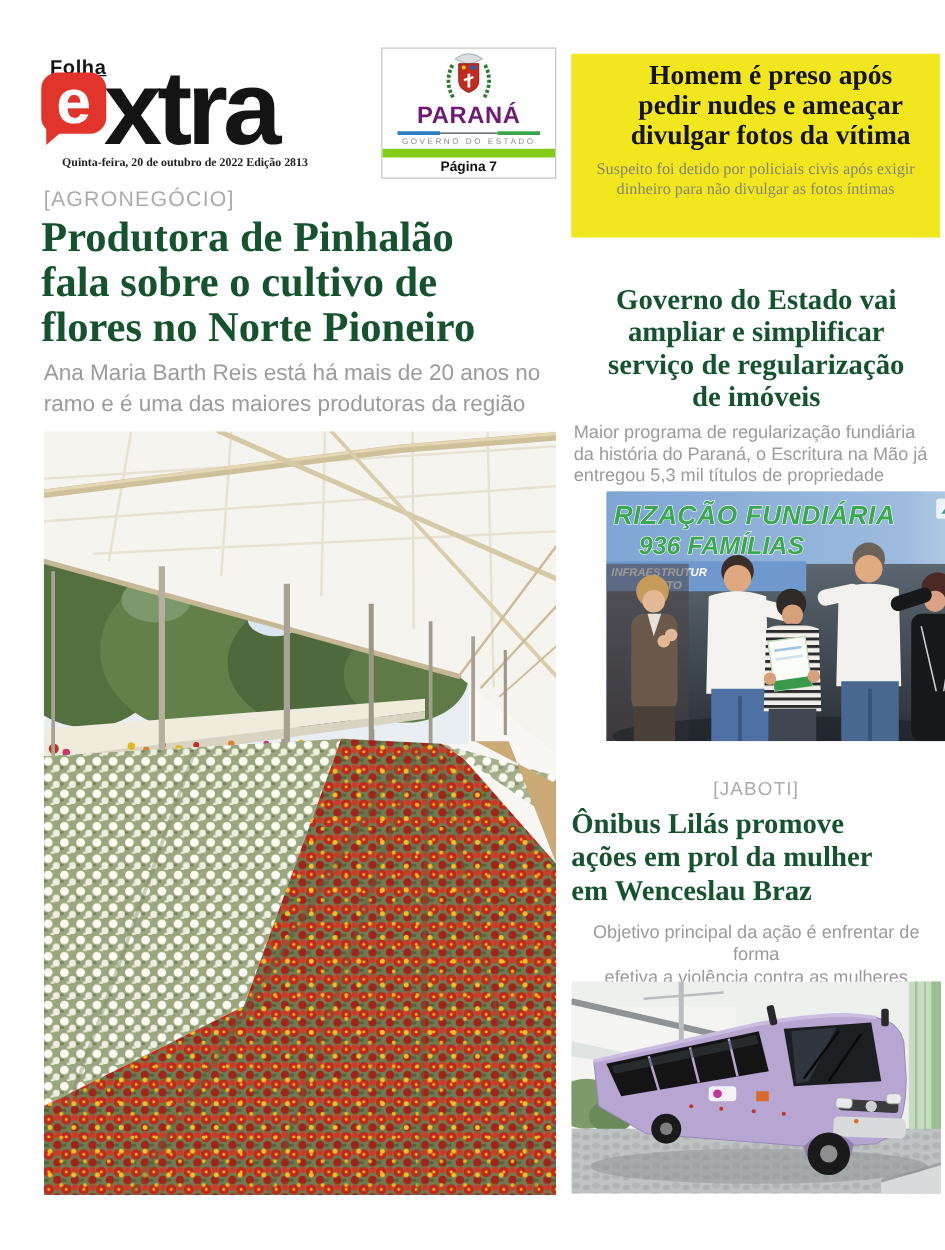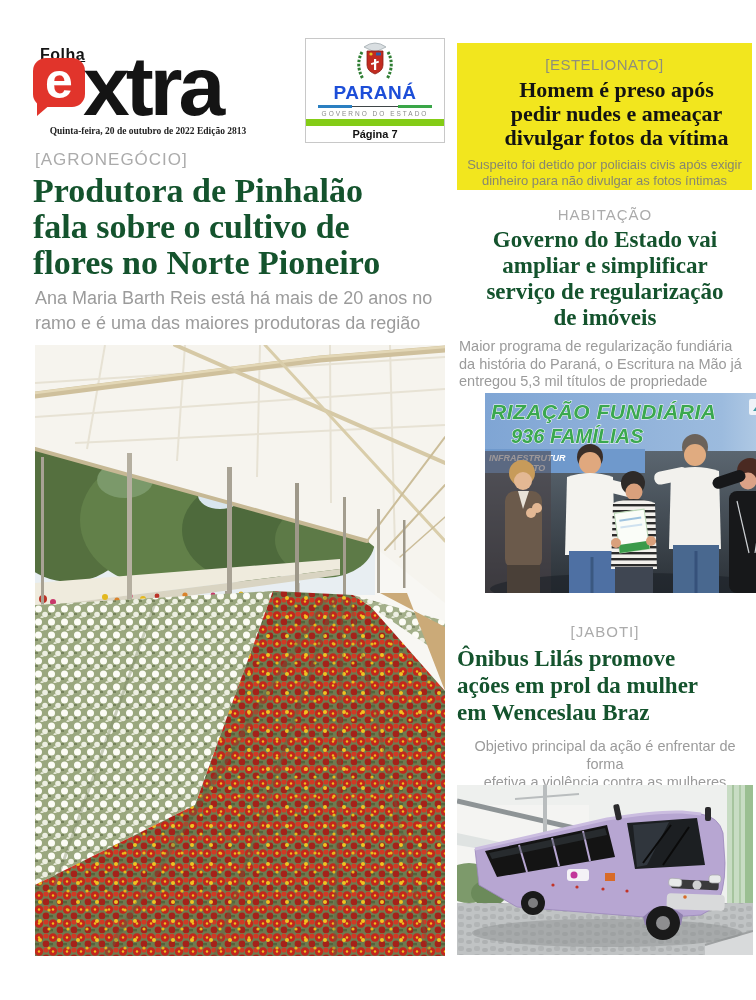--- a/index.html
+++ b/index.html
@@ -10,33 +10,33 @@
   .masthead{position:absolute;left:0;top:0;width:300px;height:150px;}
   .folha{position:absolute;left:40px;top:46px;font-size:16px;font-weight:600;letter-spacing:.5px;color:#141414;text-decoration:underline;}
   .bubble{position:absolute;left:33px;top:58px;width:52px;height:49px;background:#e1342b;border-radius:13px;display:flex;align-items:center;justify-content:center;}
   .bubble .e{color:#ffffff;font-weight:800;font-size:50px;line-height:1;transform:translateY(-2px);}
   .bubble-tail{position:absolute;left:37px;top:103px;width:0;height:0;border-top:13px solid #e1342b;border-right:15px solid transparent;}
   .xtra{position:absolute;left:83px;top:44px;font-size:84px;line-height:84px;font-weight:800;letter-spacing:-4px;color:#141414;}
   .dateline{position:absolute;left:28px;top:126px;width:240px;text-align:center;font-family:"Liberation Serif",serif;font-weight:700;font-size:9.5px;color:#222;}
 
   
   .parana-box{position:absolute;left:305px;top:38px;width:138px;height:103px;border:1px solid #c8c8c8;background:#fff;display:flex;flex-direction:column;align-items:center;}
-  .parana-title{font-size:19px;font-weight:700;color:#1d4ed8;letter-spacing:.5px;margin-top:1px;}
+  .parana-title{font-size:19px;font-weight:700;color:#701a75;letter-spacing:.5px;margin-top:1px;}
   .parana-bar{width:114px;height:3px;display:flex;margin-top:1px;}
   .parana-bar .b1{flex:1;background:#2a7fc1;}
   .parana-bar .b2{flex:1.4;background:#3f4648;height:1px;align-self:center;}
   .parana-bar .b3{flex:1;background:#3aa648;}
   .parana-sub{font-size:6.5px;color:#8a8a8a;letter-spacing:2px;margin-top:2px;}
   .parana-page{width:100%;border-top:7px solid #84cc16;text-align:center;font-size:11px;font-weight:700;color:#111;padding:2px 0 1px 0;margin-top:2px;}
 
   
   .yellow-box{position:absolute;left:457px;top:43px;width:295px;height:147px;background:#f2e61e;text-align:center;}
   .yellow-box .kicker{margin-top:13px;font-size:15px;color:#8f8f7a;letter-spacing:.5px;}
   .yellow-box .hl{margin-top:5px;font-family:"Liberation Serif",serif;font-weight:700;font-size:22px;line-height:24px;color:#131313;padding-left:24px;}
-  .yellow-box .sub{margin-top:7px;font-size:13px;line-height:16px;color:#87876f;}
+  .yellow-box .sub{margin-top:7px;font-size:13px;line-height:16px;color:#87876f;font-family:Liberation Serif, serif;}
 
   .kicker{font-size:15px;color:#ababab;letter-spacing:1px;}
   .serif-hl{font-family:"Liberation Serif",serif;font-weight:700;color:#14532d;}
   .sub-gray{color:#9b9b9b;}
 
   
   .agro-kicker{position:absolute;left:35px;top:150px;font-size:17px;}
   .agro-hl{position:absolute;left:33px;top:173px;width:415px;font-size:34px;line-height:36px;}
   .agro-sub{position:absolute;left:35px;top:286px;width:412px;font-size:18px;line-height:25px;}
   .photo{position:absolute;overflow:hidden;}
@@ -85,21 +85,20 @@
     <div class="parana-bar">
         <div class="b1"></div>
         <div class="b2"></div>
         <div class="b3"></div>
       </div>
     <div class="parana-sub">GOVERNO DO ESTADO</div>
     <div class="parana-page">Página 7</div>
   </div>
 
   <div class="yellow-box">
-    <div class="kicker" style="color:#8f8f7a">[ESTELIONATO]</div>
     <div class="hl">
       <div>Homem é preso após</div>
       <div>pedir nudes e ameaçar</div>
       <div>divulgar fotos da vítima</div>
     </div>
     <div class="sub">
       <div>Suspeito foi detido por policiais civis após exigir</div>
       <div>dinheiro para não divulgar as fotos íntimas</div>
     </div>
   </div>
@@ -213,21 +212,20 @@
       <g stroke="#5c6a45" opacity="0.4" fill="none">
         <path d="M292,252 L70,611" stroke-width="5"></path>
         <path d="M300,253 L180,611" stroke-width="4"></path>
         <path d="M308,254 L300,611" stroke-width="4"></path>
         <path d="M315,256 L395,611" stroke-width="3"></path>
         <path d="M120,258 L20,540" stroke-width="3" stroke="#7e8a66"></path>
       </g>
     </svg>
   </div>
 
-  <div class="kicker hab-kicker">HABITAÇÃO</div>
   <div class="serif-hl hab-hl">
     <div>Governo do Estado vai</div>
     <div>ampliar e simplificar</div>
     <div>serviço de regularização</div>
     <div>de imóveis</div>
   </div>
   <div class="sub-gray hab-sub">
     <div>Maior programa de regularização fundiária</div>
     <div>da história do Paraná, o Escritura na Mão já</div>
     <div>entregou 5,3 mil títulos de propriedade</div>

